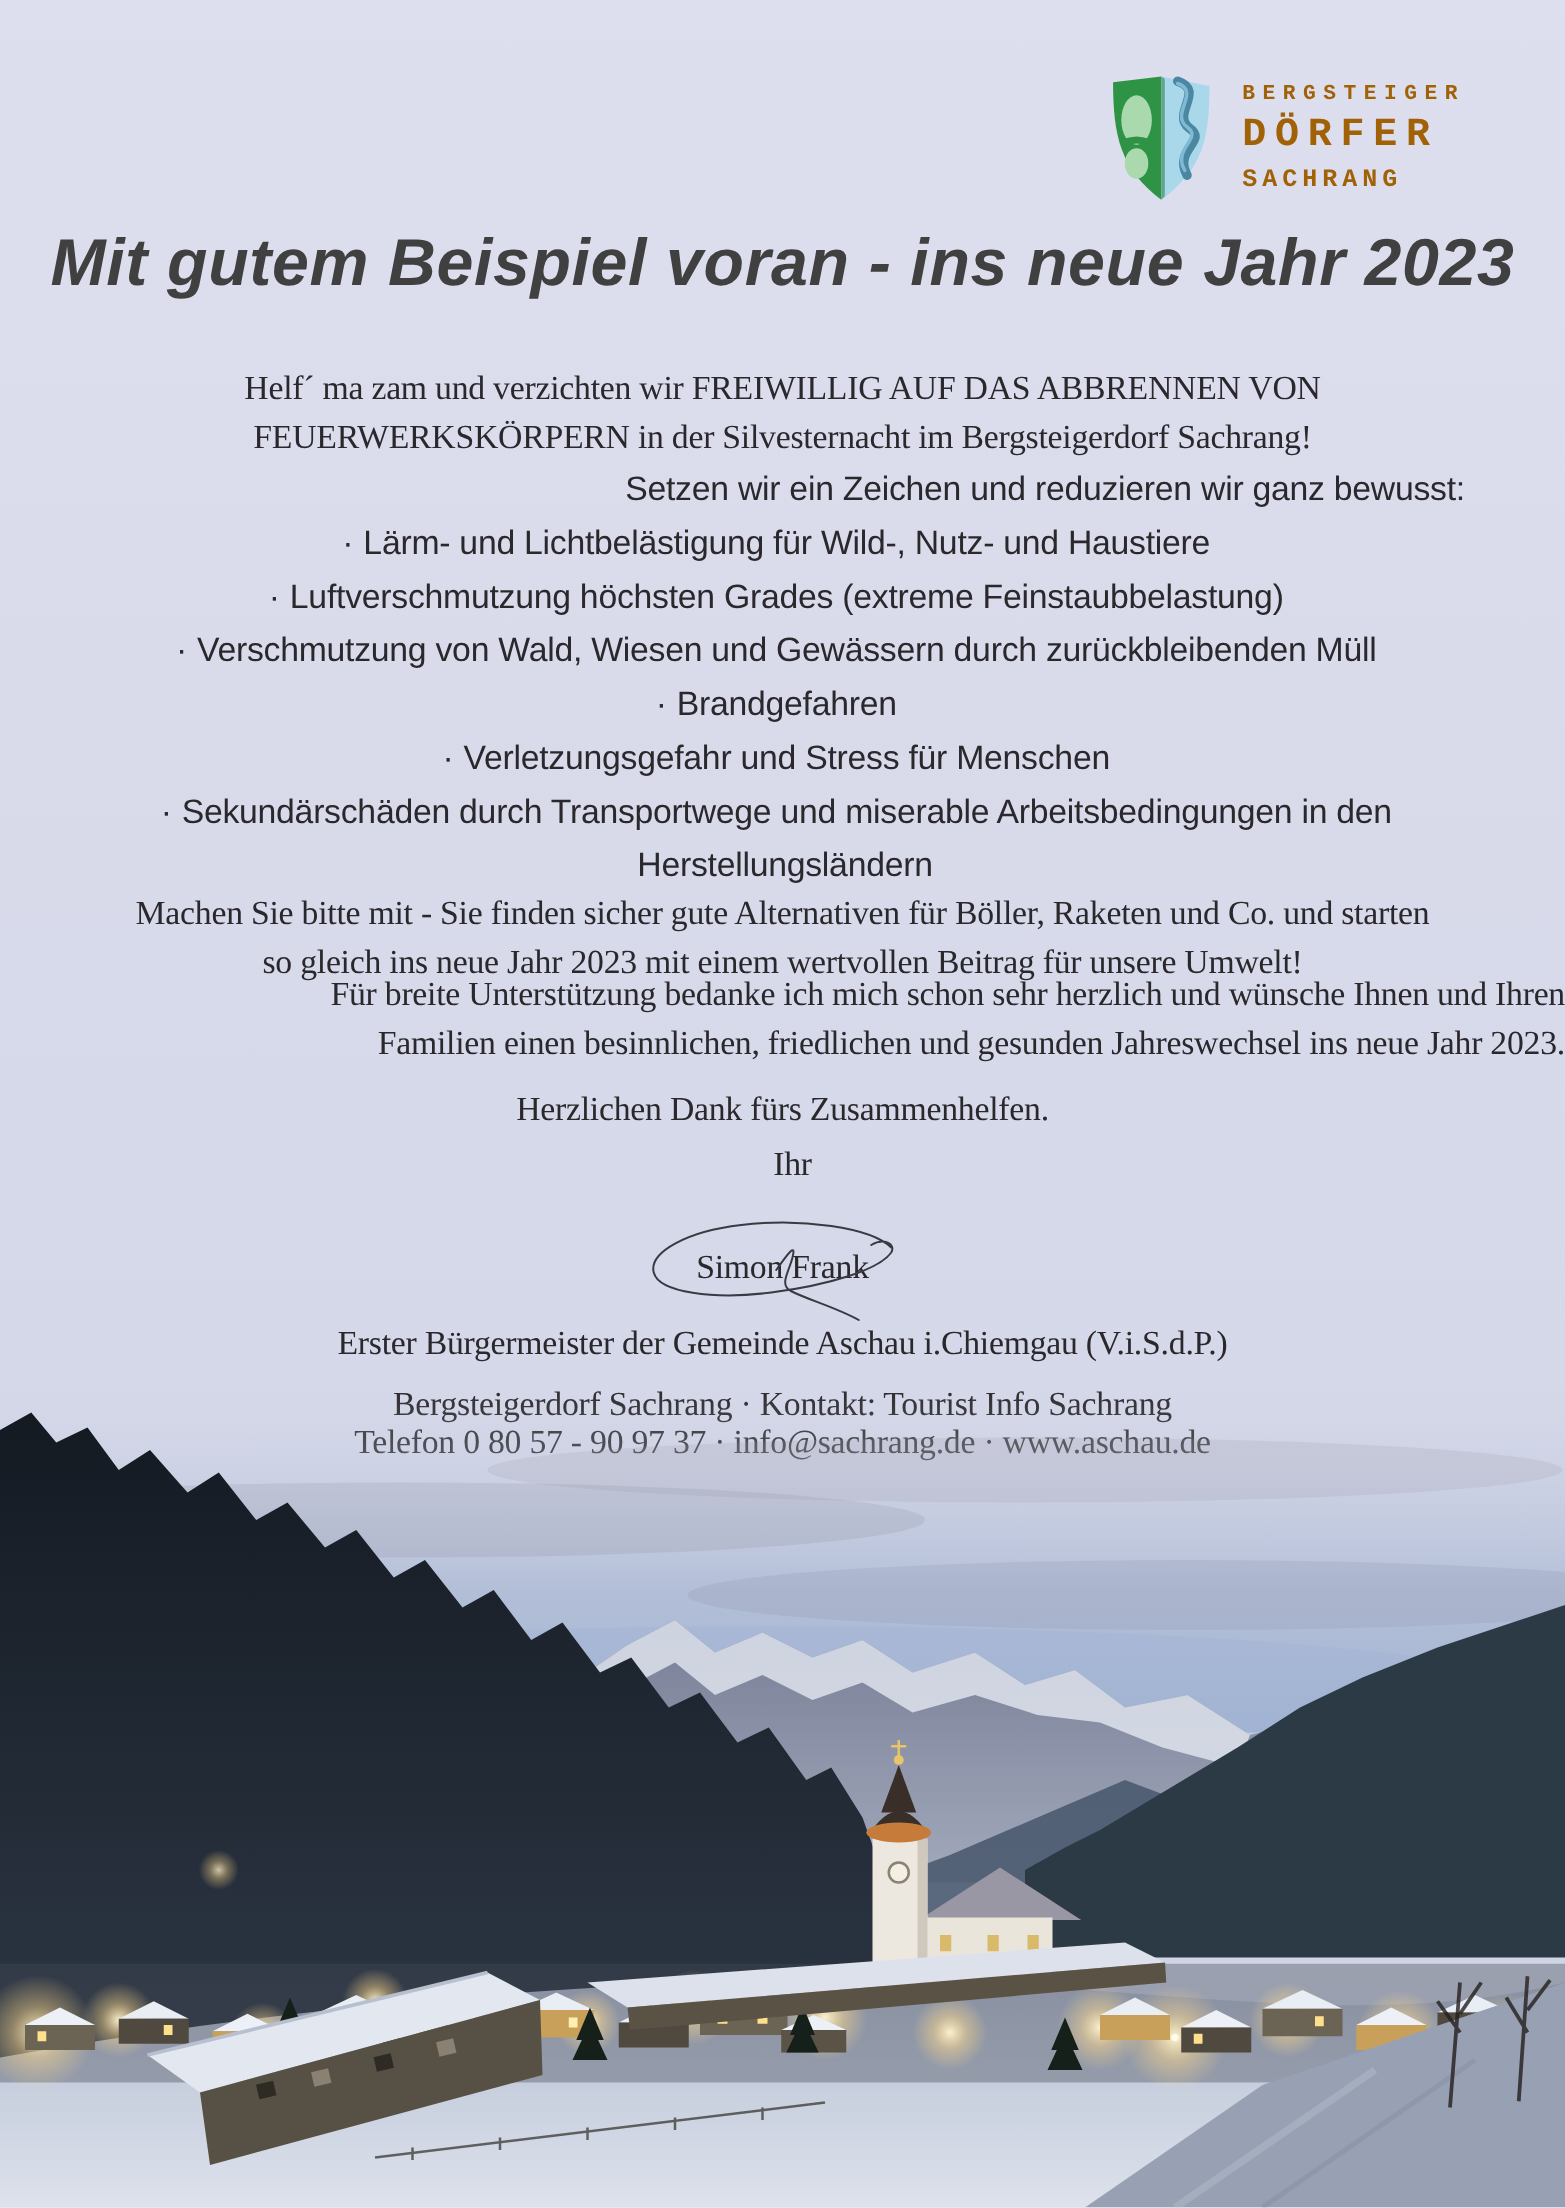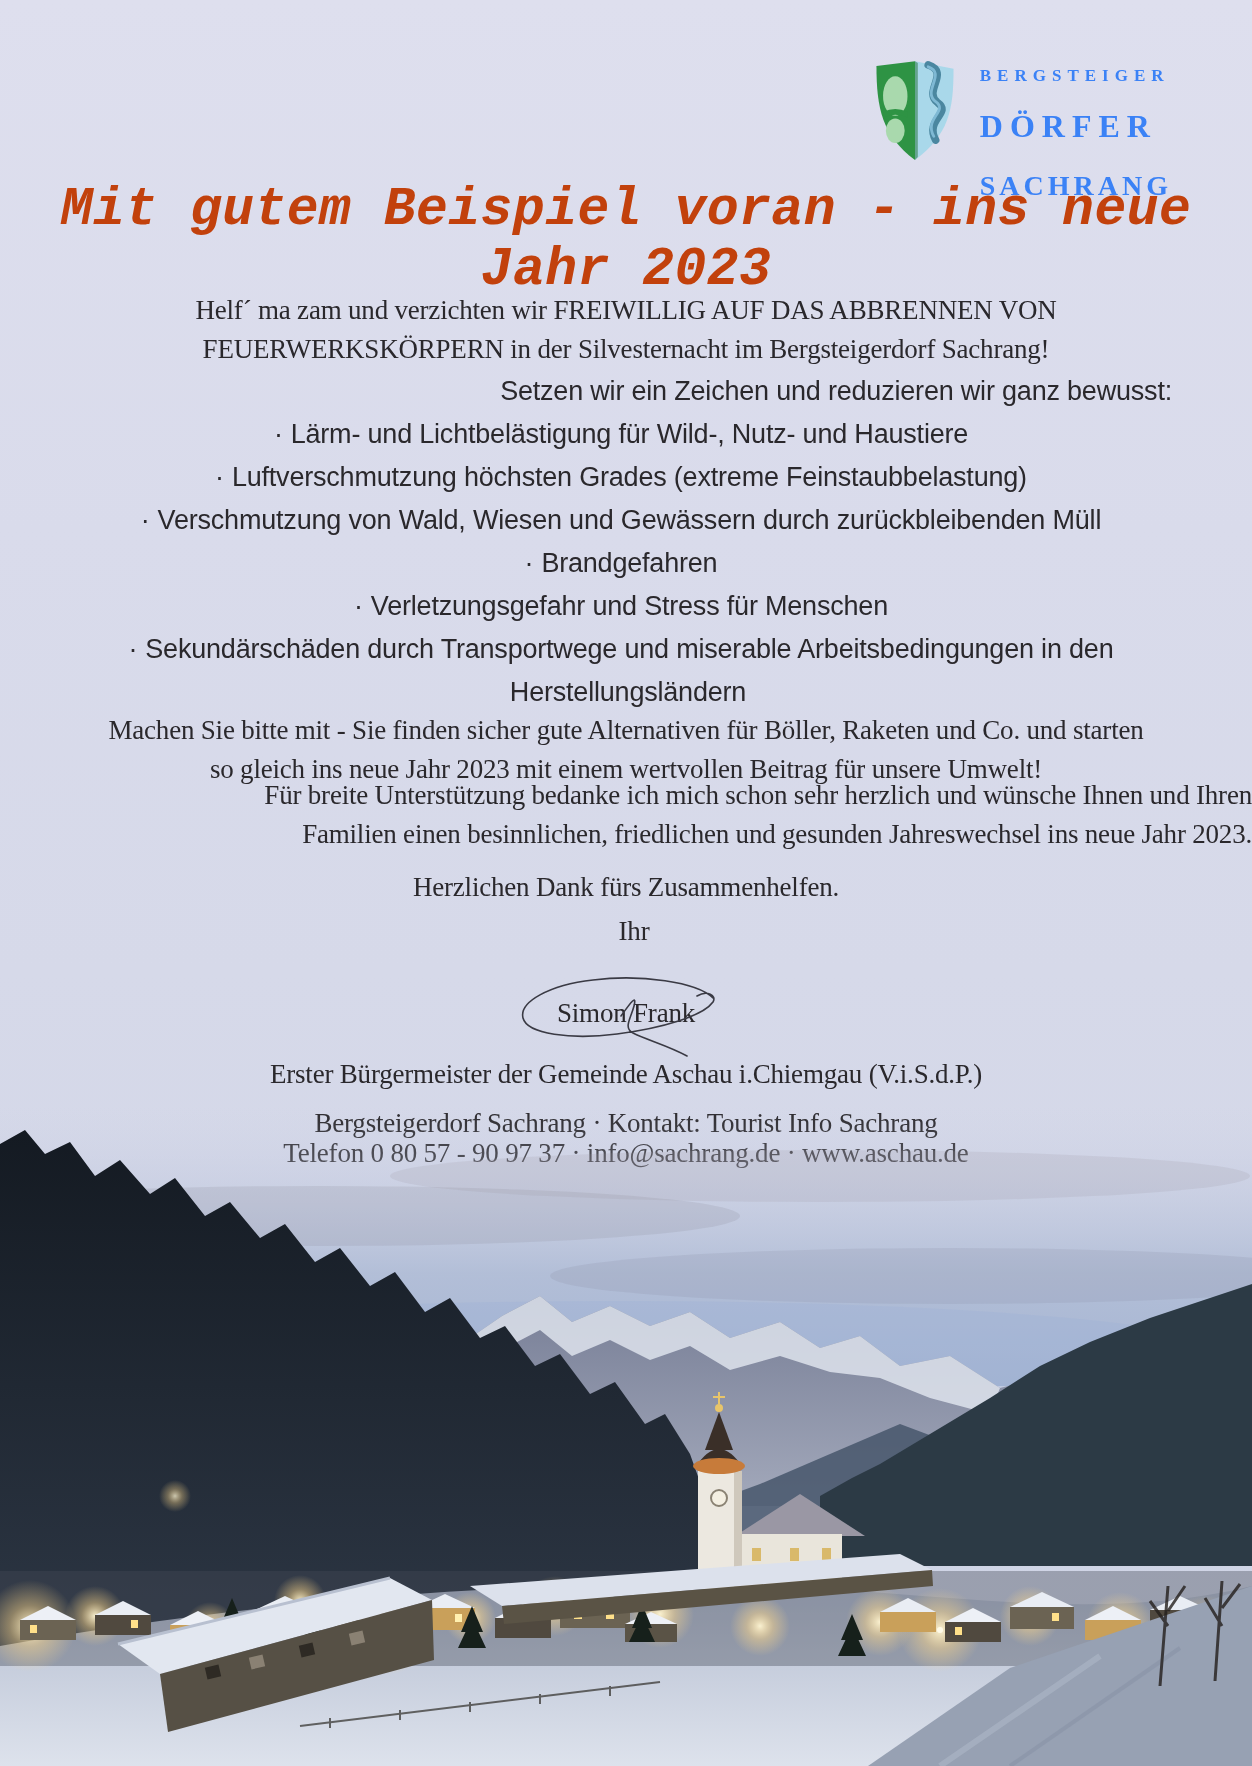--- a/index.html
+++ b/index.html
@@ -7,28 +7,28 @@
     width:1252px;height:1766px;position:relative;overflow:hidden;
     background:linear-gradient(180deg,#dedfee 0%,#d9dbeb 30%,#d6d9e9 55%,#d3d7e8 75%,#cdd3e4 100%);
     font-family:"Liberation Sans",sans-serif;color:#2a282c;
   }
   .abs{position:absolute;left:0;right:0;}
   .center{text-align:center;font-family:Liberation Serif, serif;}
   .body-text{font-size:27px;line-height:39px;letter-spacing:-0.2px;}
   
   .logo{position:absolute;top:58px;right:80px;display:flex;align-items:flex-start;gap:18px;}
   .logo-shield{width:94px;height:106px;}
-  .logo-text{display:flex;flex-direction:column;font-family:Liberation Serif, serif;color:#3b82f6;gap:18px;}
+  .logo-text{display:flex;flex-direction:column;font-family:Liberation Mono, monospace;color:#a16207;}
   .logo-l1{font-size:17px;letter-spacing:6px;font-weight:600;margin-top:8px;}
   .logo-l2{font-size:32px;letter-spacing:7px;font-weight:700;margin-top:4px;}
-  .logo-l3{font-size:28px;letter-spacing:4px;font-weight:600;margin-top:7px;}
+  .logo-l3{font-size:20px;letter-spacing:4px;font-weight:600;margin-top:7px;}
   
   .headline{
-    top:180px;font-family:Liberation Mono, monospace;font-style:italic;font-weight:bold;
-    font-size:53px;color:#c2410c;letter-spacing:0.5px;
+    top:180px;font-family:Liberation Sans, sans-serif;font-style:italic;font-weight:bold;
+    font-size:53px;color:#404040;letter-spacing:0.5px;
   }
   .intro{top:291px;}
   .list-header{top:372px;left:68px;right:80px;text-align:right;position:absolute;}
   .bullets{top:413px;left:68px;right:78px;position:absolute;text-align:center;}
   .bullet-item{font-size:27px;line-height:43px;letter-spacing:-0.2px;padding-left:14px;text-indent:-14px;}
   .bullet-item .marker{margin-right:8px;}
   .appeal{top:711px;}
   .thanks{top:776px;text-align:right;}
   .closing{top:868px;}
   .salutation{top:912px;padding-left:16px;}

